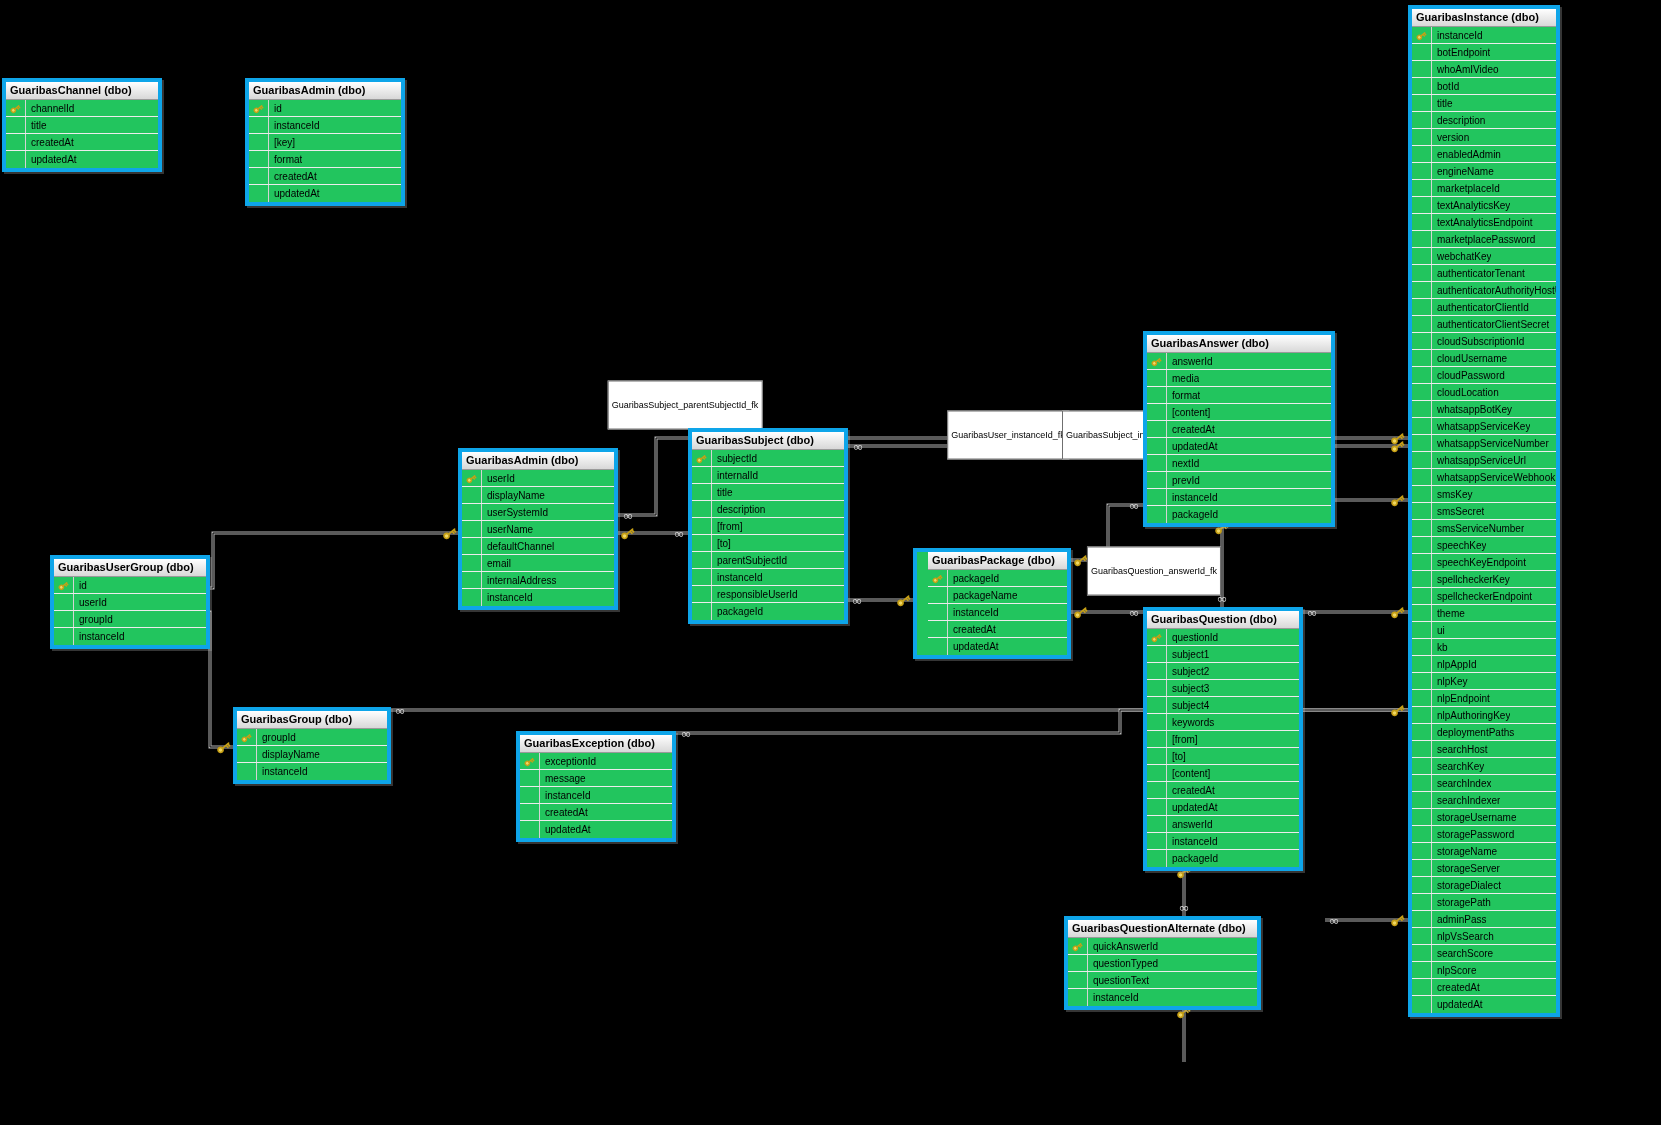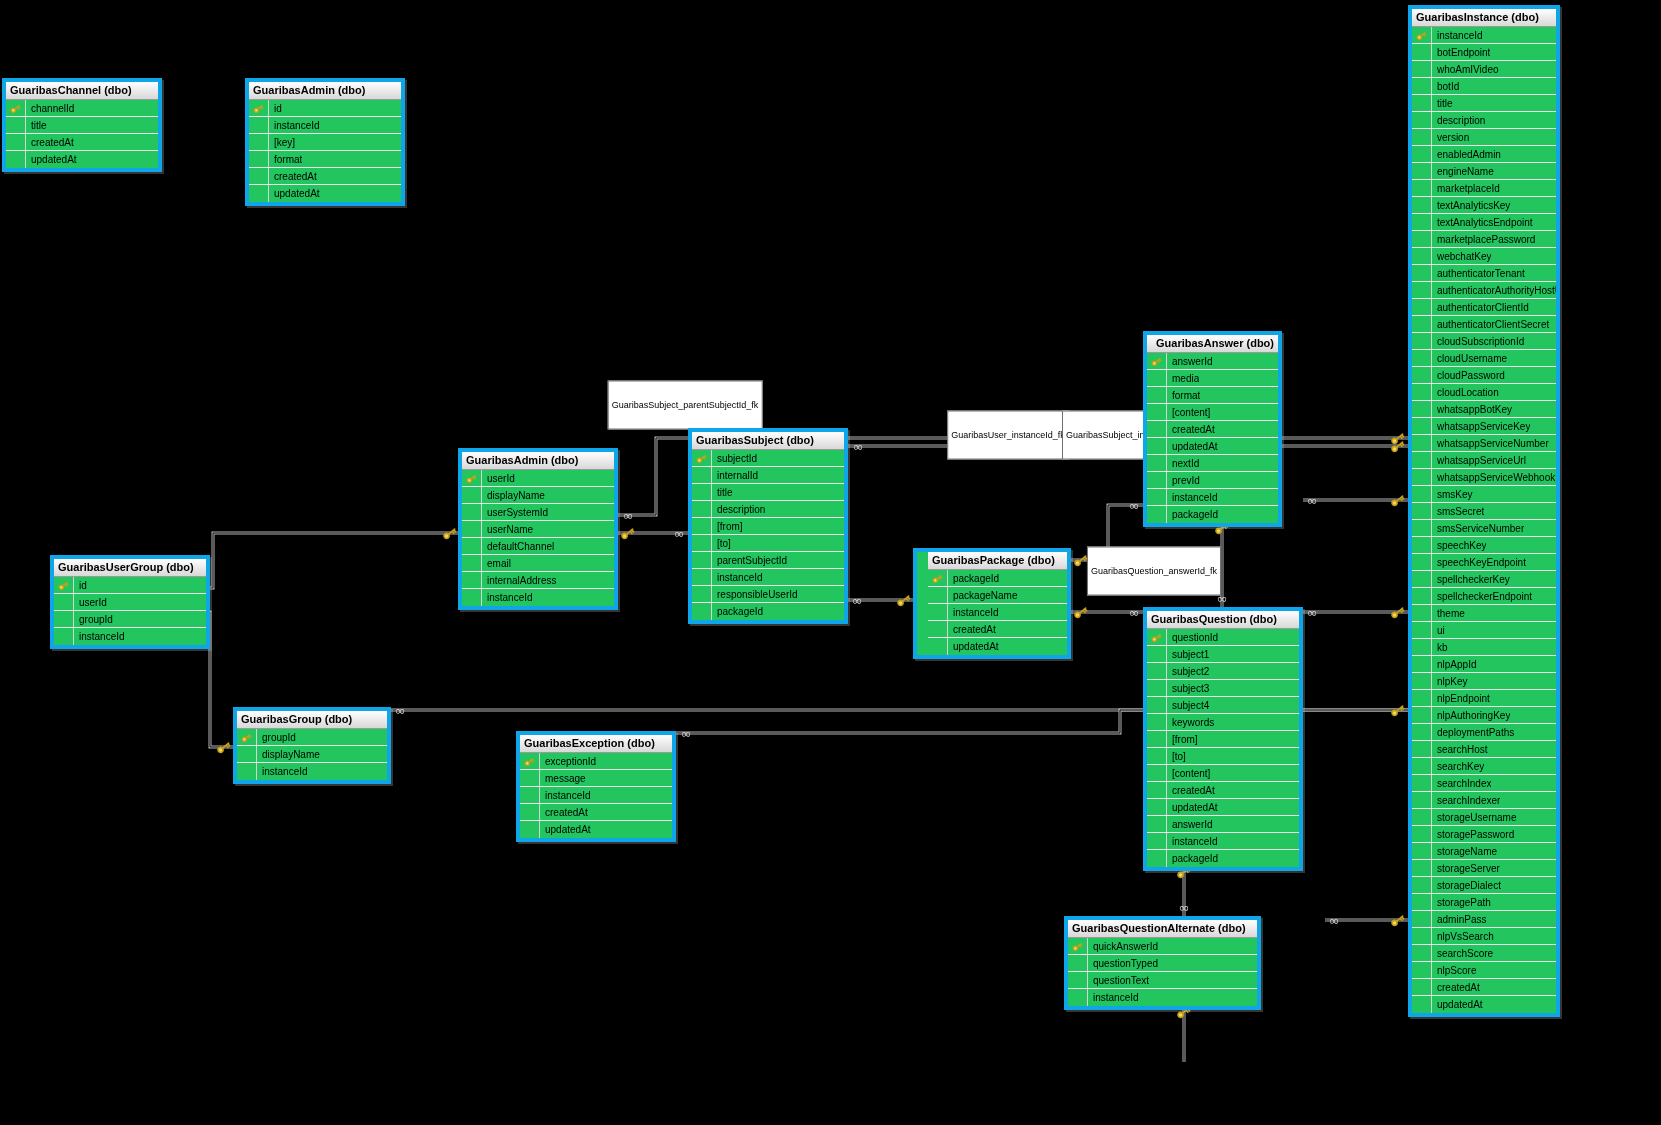--- a/index.html
+++ b/index.html
@@ -529,21 +529,21 @@
       </div>
       <div class="tbl-row">
         <span class="cell-icon"></span>
         <span class="cell-name">responsibleUserId</span>
       </div>
       <div class="tbl-row">
         <span class="cell-icon"></span>
         <span class="cell-name">packageId</span>
       </div>
     </div>
-    <div class="tbl" style="left: 1143px; top: 331px; width: 139px; text-align: right;">
+    <div class="tbl" style="left: 1143px; top: 331px; width: 192px;">
       <div class="tbl-head">GuaribasAnswer (dbo)</div>
       <div class="tbl-row">
         <span class="cell-icon">
           <svg viewBox="0 0 14 14" width="13" height="13">
             <g transform="rotate(-40 7 7)" stroke="#c7a015" stroke-width="1.5" fill="#f0d867">
               <circle cx="4" cy="7" r="2.2"></circle>
               <path d="M6 7 h5.5 M9 7 v2.4 M11 7 v2.4" fill="none" stroke-linecap="round"></path>
             </g>
           </svg>
         </span>

